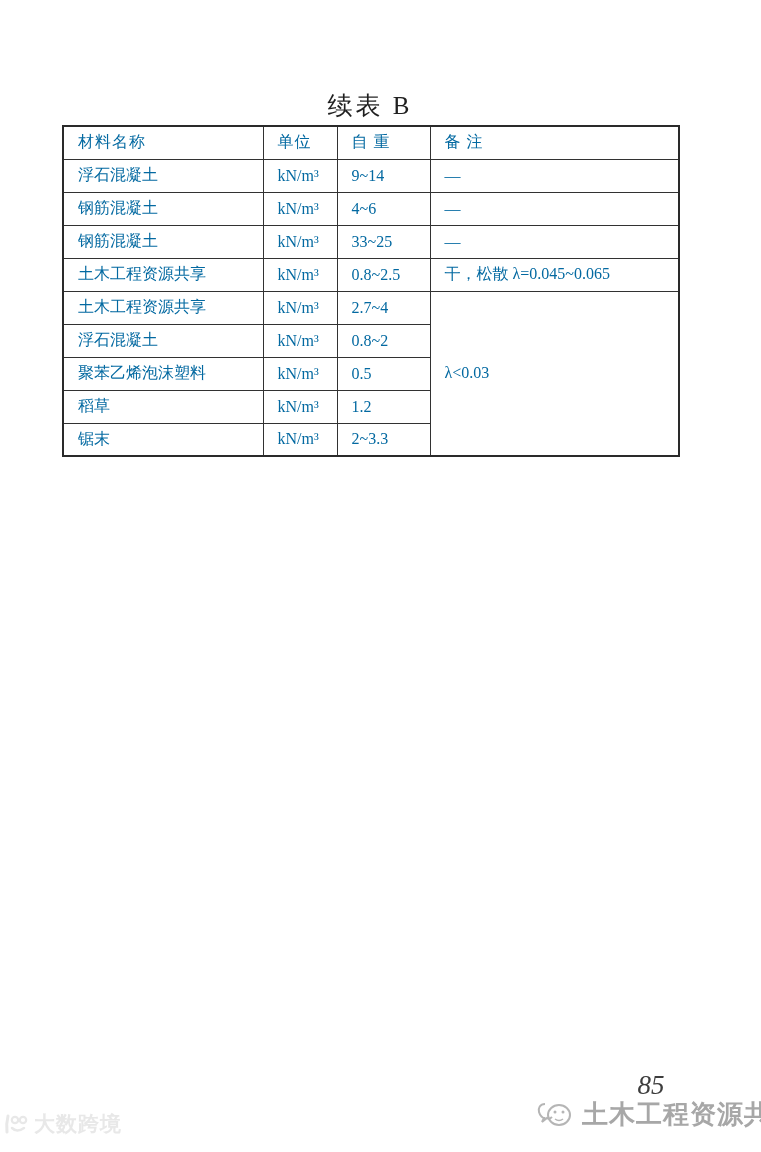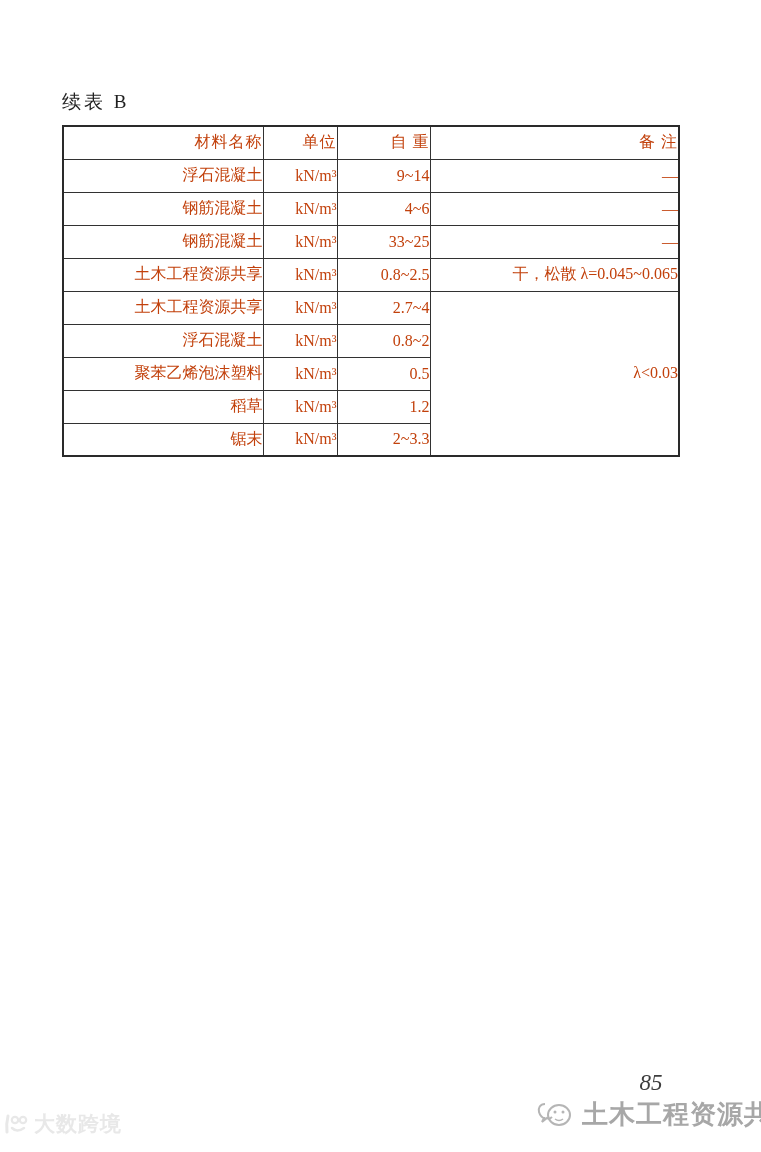--- a/index.html
+++ b/index.html
@@ -8,54 +8,55 @@
     position: relative;
     font-family: "Liberation Serif", "DejaVu Serif", serif;
     color: #1c1c1c;
     overflow: hidden;
   }
   .page-title {
     position: absolute;
     left: 62px;
     top: 89px;
     width: 616px;
-    font-size: 19px;
+    text-align: center;
+    font-size: 25px;
     letter-spacing: 3px;
     color: #1f1f1f;
   }
   table.mat-table {
     position: absolute;
     left: 62px;
     top: 125px;
     width: 616px;
     table-layout: fixed;
     border-collapse: collapse;
     border: 2px solid #2a2a2a;
   }
   table.mat-table th,
   table.mat-table td {
     border: 1px solid #323232;
-    text-align: right;
+    text-align: left;
     vertical-align: middle;
     font-size: 16px;
     height: 33px;
-    padding: 0 0;
+    padding: 0 14px;
     font-weight: normal;
-    color: #c2410c;
+    color: #0369a1;
     white-space: nowrap;
     overflow: hidden;
   }
   table.mat-table th { letter-spacing: 1px; }
   .page-number {
     position: absolute;
     left: 626px;
     top: 1070px;
     width: 50px;
     text-align: center;
-    font-size: 23px;
+    font-size: 27px;
     font-style: italic;
     font-family: "Liberation Serif", "DejaVu Serif", serif;
     color: #3d3d3d;
   }
   .wm-right {
     position: absolute;
     left: 537px;
     top: 1097px;
     display: flex;
     align-items: center;

